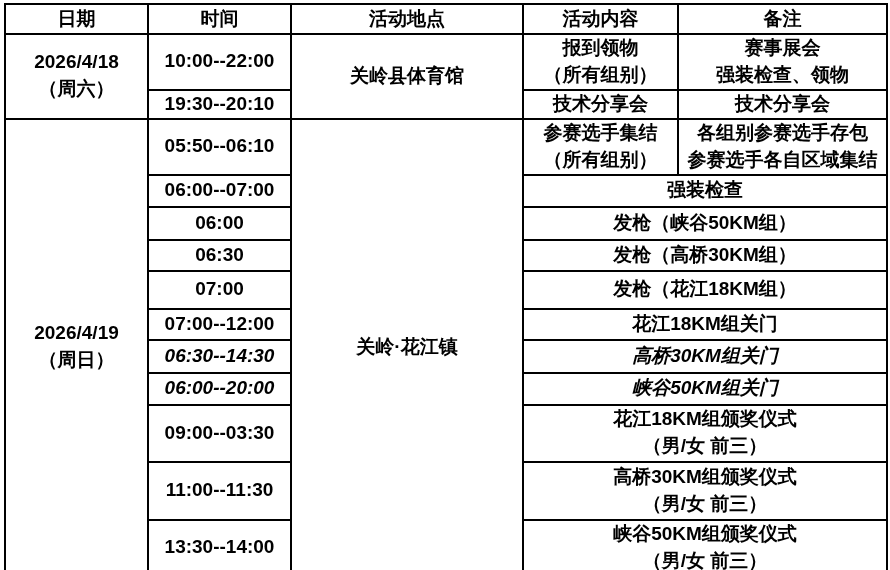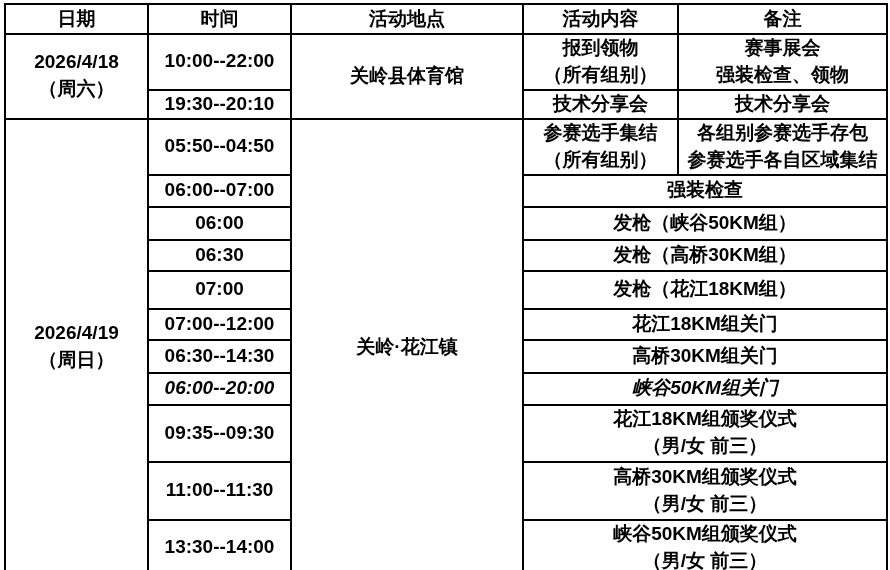--- a/index.html
+++ b/index.html
@@ -40,21 +40,21 @@
 
   tr.rh-head { height: 30px; }
   tr.rh-1  { height: 54px; margin-top: 24px; }
   tr.rh-2  { height: 26px; }
   tr.rh-3  { height: 55px; }
   tr.rh-4  { height: 32px; }
   tr.rh-5  { height: 33px; }
   tr.rh-6  { height: 31px; margin-top: 19px; }
   tr.rh-7  { height: 38px; }
   tr.rh-8  { height: 31px; }
-  tr.rh-9  { height: 33px; }
+  tr.rh-9  { height: 33px; font-style: italic; }
   tr.rh-10 { height: 32px; font-style: italic; }
   tr.rh-11 { height: 57px; }
   tr.rh-12 { height: 58px; }
   tr.rh-13 { height: 50px; }
 </style>
 </head>
 <body>
 
 <table class="schedule">
   <colgroup>
@@ -86,21 +86,21 @@
   </tr>
   <tr class="rh-2">
     <td>19:30--20:10</td>
     <td>技术分享会</td>
     <td>技术分享会</td>
   </tr>
 
   <tr class="rh-3">
     <td rowspan="11">2026/4/19
 （周日）</td>
-    <td>05:50--04:50</td>
+    <td>05:50--06:10</td>
     <td rowspan="11">关岭·花江镇</td>
     <td>参赛选手集结
 （所有组别）</td>
     <td>各组别参赛选手存包
 参赛选手各自区域集结</td>
   </tr>
   <tr class="rh-4">
     <td>06:00--07:00</td>
     <td colspan="2">强装检查</td>
   </tr>
@@ -122,21 +122,21 @@
   </tr>
   <tr class="rh-9">
     <td>06:30--14:30</td>
     <td colspan="2">高桥30KM组关门</td>
   </tr>
   <tr class="rh-10">
     <td>06:00--20:00</td>
     <td colspan="2">峡谷50KM组关门</td>
   </tr>
   <tr class="rh-11">
-    <td>09:35--09:30</td>
+    <td>09:00--03:30</td>
     <td colspan="2">花江18KM组颁奖仪式
 （男/女 前三）</td>
   </tr>
   <tr class="rh-12">
     <td>11:00--11:30</td>
     <td colspan="2">高桥30KM组颁奖仪式
 （男/女 前三）</td>
   </tr>
   <tr class="rh-13">
     <td>13:30--14:00</td>

